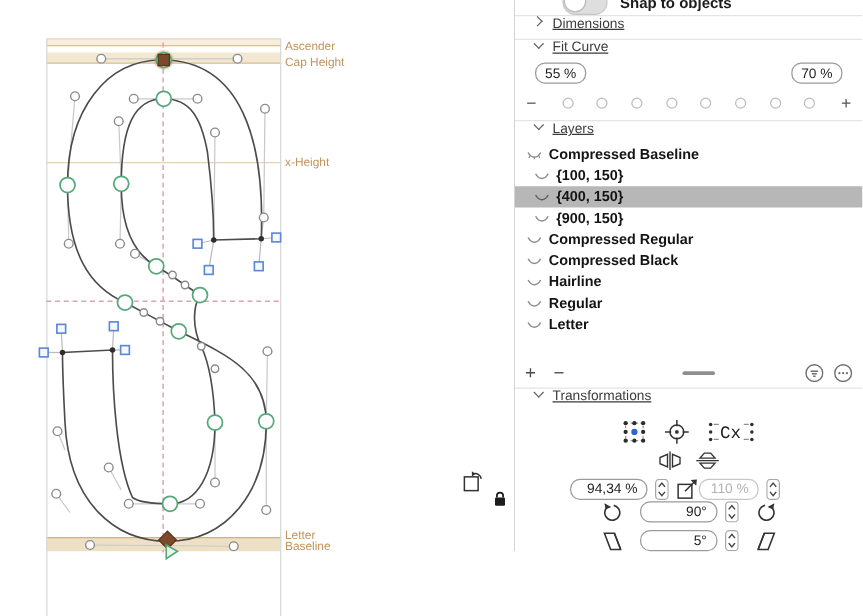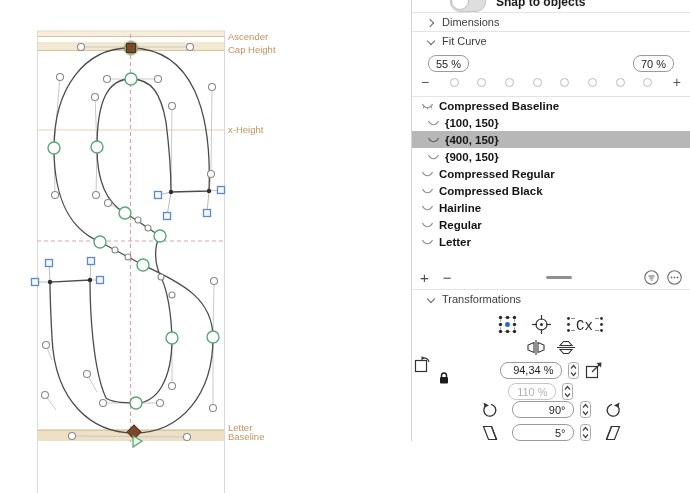--- a/index.html
+++ b/index.html
@@ -11,28 +11,28 @@
   .panel{width:279px;height:441px;border-left:1px solid #d4d4d4;box-sizing:border-box;
          background:#fff;display:flex;flex-direction:column;font-size:11px;color:#3a3a3a;}
   .sep{height:1px;background:#e4e4e4;flex:0 0 1px;}
   
   .snap-row{height:12px;overflow:hidden;position:relative;flex:0 0 12px;}
   .snap-inner{position:absolute;top:-9px;left:38px;display:flex;align-items:center;gap:10px;}
   .toggle{width:34px;height:19px;border-radius:10px;background:#dedede;border:1px solid #c6c6c6;position:relative;}
   .knob{position:absolute;left:0px;top:0px;width:18px;height:18px;border-radius:50%;background:#fff;border:1px solid #bdbdbd;box-sizing:border-box;}
   .snap-label{font-size:12px;font-weight:bold;color:#1c1c1c;}
   
-  .hdr{height:18px;display:flex;align-items:center;gap:8px;padding-left:15px;flex:0 0 18px;}
+  .hdr{height:18px;display:flex;gap:8px;padding-left:15px;flex:0 0 18px;text-decoration:underline;}
   .hdr .lbl{color:#3c3c3c;}
   .chev{width:7px;height:7px;position:relative;flex:0 0 7px;}
   .chev::before{content:"";position:absolute;width:5px;height:5px;border-right:1.5px solid #666;border-bottom:1.5px solid #666;}
   .chev.right::before{transform:rotate(-45deg);left:0;top:1px;}
   .chev.down::before{transform:rotate(45deg);left:1px;top:0px;}
   
-  .fit-fields{height:22px;display:flex;align-items:flex-end;justify-content:space-between;padding:0 16px;flex:0 0 22px;gap:12px;}
+  .fit-fields{height:22px;display:flex;align-items:flex-start;justify-content:space-between;padding:0 16px;flex:0 0 22px;gap:12px;}
   .field{border:1px solid #9b9b9b;border-radius:8px;height:15px;display:flex;align-items:center;
          padding:0 7px;background:#fff;color:#1d1d1d;font-size:11px;}
   .fit-dots{height:20px;display:flex;align-items:center;justify-content:space-between;padding:0 7px 4px 7px;flex:0 0 20px;}
   .pm{font-size:14px;color:#555;line-height:1;width:12px;text-align:center;}
   .dot{width:9px;height:9px;border:1px solid #bcbcbc;border-radius:50%;background:#fff;box-sizing:border-box;}
   
   .layer-row{height:17px;display:flex;align-items:center;gap:5px;padding-left:9px;flex:0 0 17px;
              font-weight:bold;color:#141414;font-size:11.5px;}
   .layer-row.inter{padding-left:15px;}
   .layer-row.sel{background:#b7b7b7;}
@@ -43,21 +43,21 @@
   .drag-handle{position:absolute;left:134px;top:11px;width:26px;height:3px;border-radius:2px;background:#8f8f8f;}
   .bar-icons{margin-left:auto;display:flex;gap:8px;align-items:center;}
   
   .tx{display:flex;flex-direction:column;align-items:center;}
   .tx-row{display:flex;align-items:center;justify-content:center;gap:6px;margin-top:4px;}
   .tx-icons1{gap:14px;margin-top:6px;font-family:Liberation Mono, monospace;}
   .tx-icons2{gap:10px;margin-top:5px;}
   .num-field{justify-content:flex-end;width:46px;}
   .num-field.narrow{width:32px;}
   .num-field.disabled{border-color:#c6c6c6;color:#b2b2b2;}
-  .scale-wrap{position:relative;display:flex;flex-direction:column;align-items:center;margin-top:2px;}
+  .scale-wrap{position:relative;display:flex;flex-direction:row;align-items:center;margin-top:2px;}
   .lock-pos{position:absolute;left:-62px;top:14px;}
   .scale-icon-pos{position:absolute;left:-86px;top:-2px;}
 </style>
 </head>
 <body>
 
 <div class="canvas">
 <svg width="411" height="493" viewBox="0 0 411 493" xmlns="http://www.w3.org/2000/svg">
 
   <rect x="37" y="31" width="188" height="6" fill="#f7eedd"></rect>
@@ -246,20 +246,24 @@
     <span class="dot"></span>
     <span class="dot"></span>
     <span class="dot"></span>
     <span class="dot"></span>
     <span class="dot"></span>
     <span class="dot"></span>
     <span class="pm">+</span>
   </div>
   <div class="sep"></div>
 
+  <div class="hdr">
+    <span class="chev down"></span>
+    <span class="lbl">Layers</span>
+  </div>
   <div class="layer-row">
     <span class="eye">
         <svg width="13" height="8">
           <path d="M1.5,2 C4,7 9,7 11.5,2" stroke="#8d8d8d" stroke-width="1.2" fill="none"></path>
           <line x1="3" y1="4.4" x2="2.2" y2="6.4" stroke="#8d8d8d"></line>
           <line x1="6.5" y1="5.4" x2="6.5" y2="7.4" stroke="#8d8d8d"></line>
           <line x1="10" y1="4.4" x2="10.8" y2="6.4" stroke="#8d8d8d"></line>
         </svg>
       </span>
     <span>Compressed Baseline</span>

